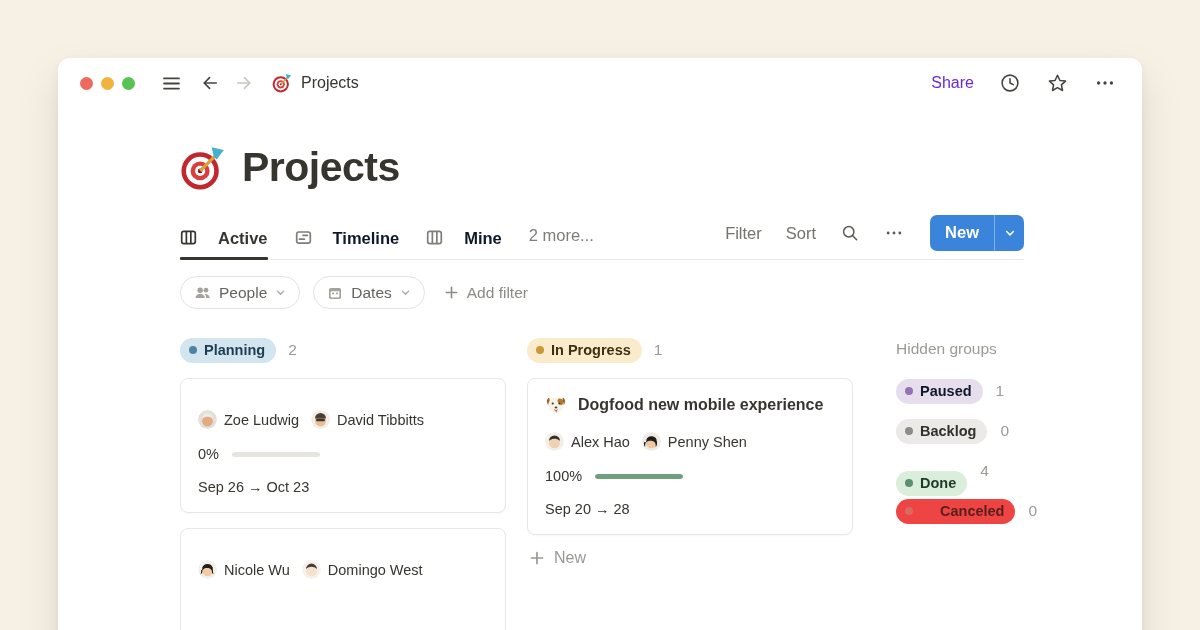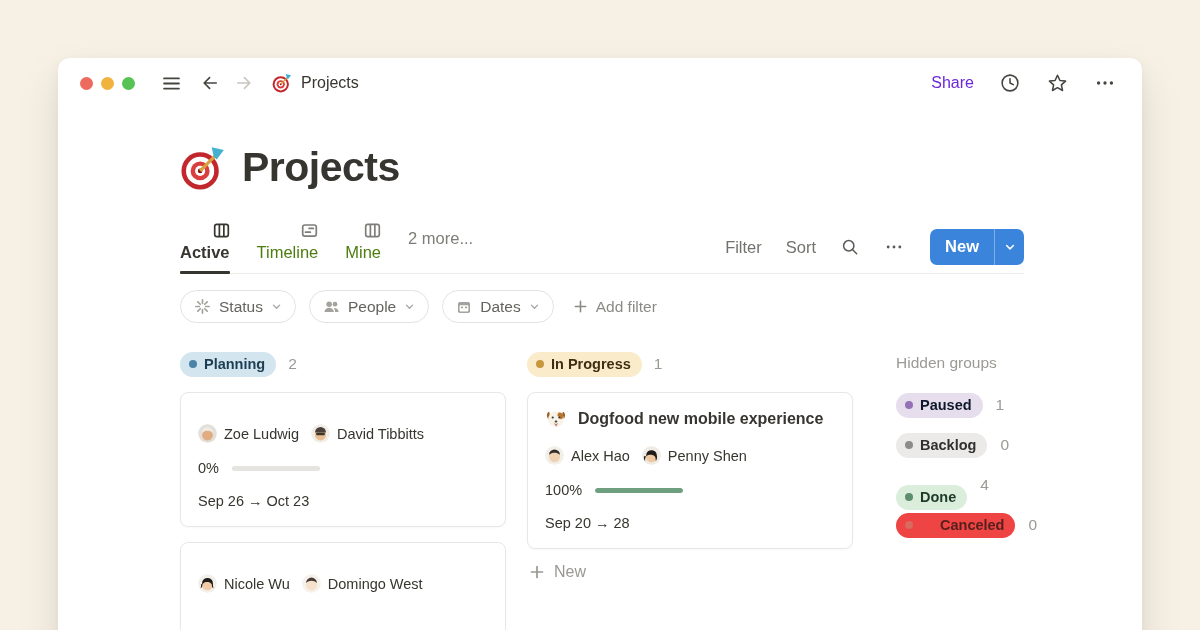--- a/index.html
+++ b/index.html
@@ -30,26 +30,26 @@
 
   
   .content{ padding:0 118px 0 122px; }
 
   .page-title{ display:flex; align-items:center; gap:16px; margin-top:36px; cursor:text; }
   .page-title-text{ font-size:41px; font-weight:700; color:#37352F; letter-spacing:-0.5px; }
 
   
   .tabs-row{ display:flex; align-items:flex-end; margin-top:24px; border-bottom:1px solid #ECEBE8; position:relative; }
   .tabs-left{ display:flex; align-items:center; gap:27px; }
-  .tab{ display:flex; align-items:flex-end; gap:4px; padding:7px 0 11px; position:relative; cursor:pointer;flex-direction:column; }
+  .tab{ display:flex; align-items:flex-start; gap:21px; padding:7px 0 11px; position:relative; cursor:pointer; }
   .tab .tab-label{ font-size:16.5px; }
   .tab.active .tab-label{ color:#37352F; font-weight:700; }
   .tab.active .underline{ position:absolute; left:0; right:0; bottom:-1px; height:3px; background:#37352F; border-radius:1px; }
   .tab.inactive{ color:#7E7D78; }
-  .tab.inactive .tab-label{ color:#4d7c0f; font-weight:400; }
+  .tab.inactive .tab-label{ color:#0f172a; font-weight:700; }
   .tab.active{ color:#37352F; }
   .more-tabs{ font-size:16.5px; color:#7E7D78; padding-bottom:11px; cursor:pointer; }
   .tabs-right{ margin-left:auto; display:flex; align-items:center; gap:24px; padding-bottom:8px; }
   .tool-label{ font-size:16.5px; color:#73726D; cursor:pointer; }
   .tool-icon{ color:#5A5954; cursor:pointer; display:flex; }
   .new-btn{ display:flex; border-radius:7px; overflow:hidden; cursor:pointer; margin-left:2px; }
   .new-main{ color:#fff; font-size:16.5px; font-weight:700; padding:8px 15px 9px; }
   .new-chevron{ display:flex; align-items:center; justify-content:center; width:30px; color:#fff; border-left:1px solid rgba(255,255,255,.35); }
 
   
@@ -228,33 +228,20 @@
                   <path d="M3.5 6l4.5 4.5L12.5 6"></path>
                 </svg>
             </span>
           </div>
         </div>
       </div>
 
       <div class="chips-row">
         <div class="chip">
           <span class="chip-icon">
-            <svg width="17" height="17" viewBox="0 0 16 16" stroke="currentColor" stroke-width="1.6" stroke-linecap="round">
-                <path d="M11 8h3.2M10.1 10.1l2.3 2.3M8 11v3.2M5.9 10.1l-2.3 2.3M5 8H1.8M5.9 5.9 3.6 3.6M8 5V1.8M10.1 5.9l2.3-2.3"></path>
-              </svg>
-          </span>
-          <span class="chip-label">Status</span>
-          <span class="chev">
-            <svg width="11" height="11" viewBox="0 0 16 16" fill="none" stroke="currentColor" stroke-width="2" stroke-linecap="round" stroke-linejoin="round">
-                <path d="M3.5 6l4.5 4.5L12.5 6"></path>
-              </svg>
-          </span>
-        </div>
-        <div class="chip">
-          <span class="chip-icon">
             <svg width="17" height="17" viewBox="0 0 16 16" fill="currentColor">
                 <circle cx="5.8" cy="5.8" r="2.6"></circle>
                 <path d="M1.4 13.2c0-2.5 2-4.1 4.4-4.1s4.4 1.6 4.4 4.1z"></path>
                 <circle cx="11.3" cy="5.8" r="2.2"></circle>
                 <path d="M11.2 9.3c2 .2 3.5 1.7 3.5 3.9h-3.3c0-1.5-.5-2.8-1.4-3.7.4-.1.8-.2 1.2-.2z"></path>
               </svg>
           </span>
           <span class="chip-label">People</span>
           <span class="chev">
             <svg width="11" height="11" viewBox="0 0 16 16" fill="none" stroke="currentColor" stroke-width="2" stroke-linecap="round" stroke-linejoin="round">

